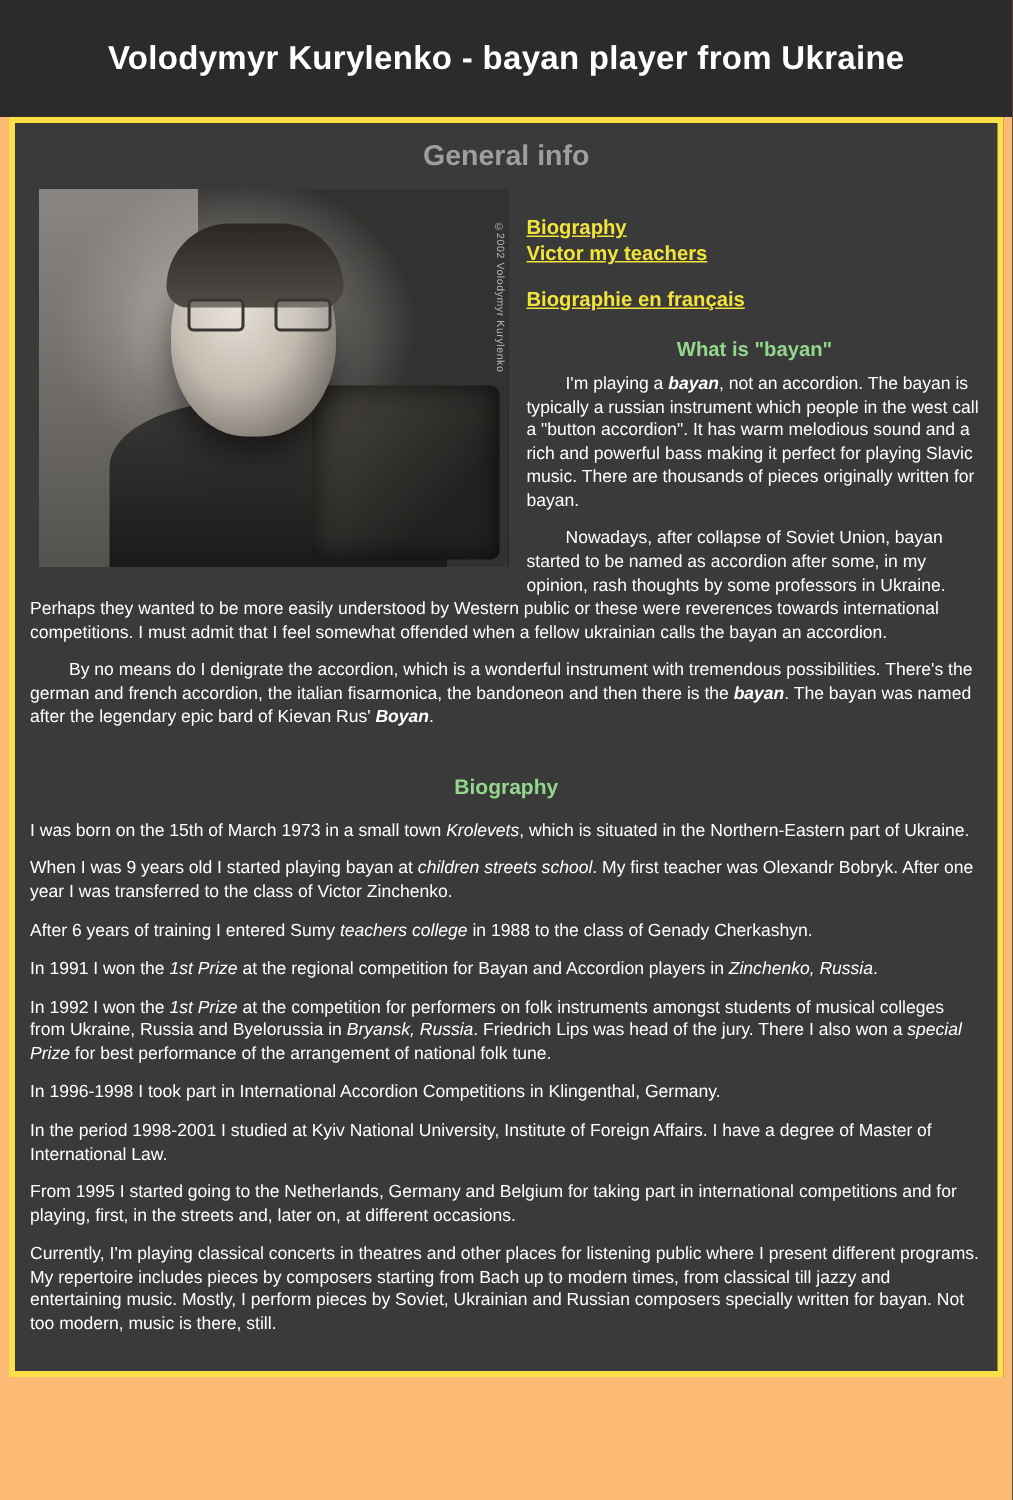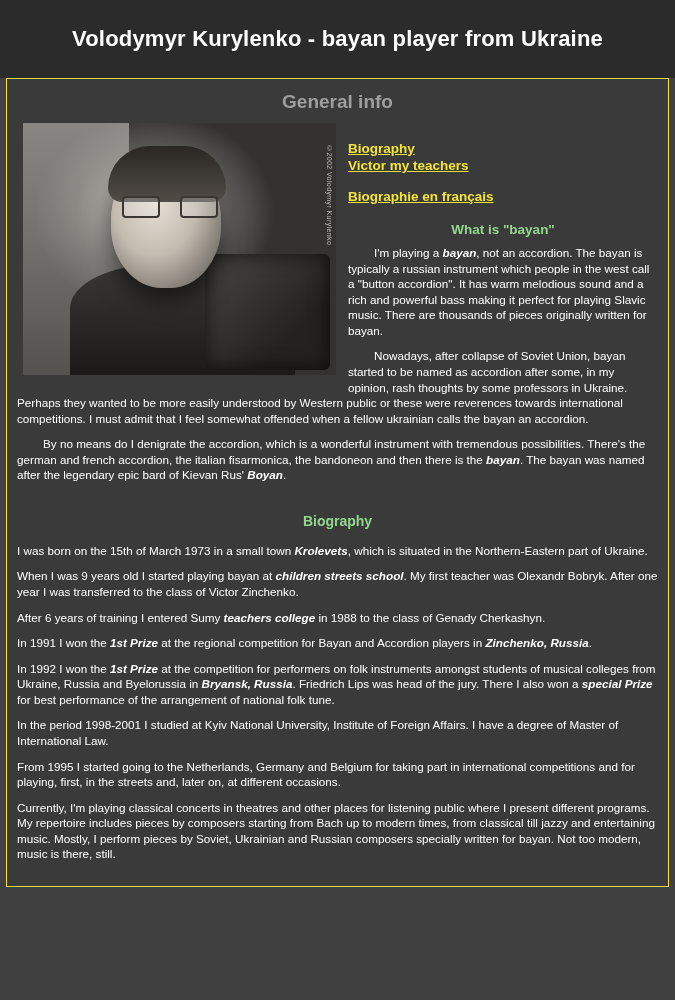--- a/index.html
+++ b/index.html
@@ -8,42 +8,42 @@
     background: #2b2b2b;
     width: 675px;
   }
   body {
     font-family: "Liberation Sans", sans-serif;
     color: #ffffff;
   }
   .page {
     width: 675px;
     min-height: 1000px;
-    background: #404040;
+    background: #fdba74;
     box-sizing: border-box;
     position: relative;
   }
   .header {
     height: 78px;
     display: flex;
     align-items: center;
     justify-content: center;
     background: #2b2b2b;
   }
   .header h1 {
     margin: 0;
     font-size: 22px;
     font-weight: bold;
     color: #ffffff;
     letter-spacing: 0.2px;
     text-align: center;
   }
   .content {
     margin: 0 6px 0 6px;
-    border: 1px solid #fde047;
+    border: 4px solid #fde047;
     background: #3a3a3a;
     padding: 10px 10px 14px 10px;
     box-sizing: border-box;
     width: 663px;
   }
   .section-title {
     text-align: center;
     color: #9e9e9e;
     font-size: 19px;
     font-weight: bold;
@@ -165,21 +165,21 @@
   .bio-title {
     color: #93d78d;
     font-weight: bold;
     font-size: 14px;
     text-align: center;
     margin: 20px 0 14px 0;
   }
   .clear { clear: both; }
   b, strong { font-weight: bold; }
   i, em { font-style: italic; }
-  .bi { font-weight: bold; font-style: italic; }
+  .bi { font-weight: normal; font-style: italic; }
 </style>
 </head>
 <body>
 
 <div class="page">
 
   <div class="header">
     <h1>Volodymyr Kurylenko - bayan player from Ukraine</h1>
   </div>
 
@@ -242,20 +242,21 @@
     <p class="body-text">
       In 1991 I won the <span class="bi">1st Prize</span> at the regional competition for Bayan and Accordion players in <span class="bi">Zinchenko, Russia</span>.
     </p>
 
     <p class="body-text">
       In 1992 I won the <span class="bi">1st Prize</span> at the competition for performers on folk instruments amongst students of musical colleges from Ukraine, Russia and Byelorussia in <span class="bi">Bryansk, Russia</span>. Friedrich Lips was head of the jury. There I also won a <span class="bi">special Prize</span> for best performance of the arrangement of national folk tune.
     </p>
 
 
 
+    <p class="body-text">In 1996-1998 I took part in International Accordion Competitions in Klingenthal, Germany.</p>
 
     <p class="body-text">In the period 1998-2001 I studied at Kyiv National University, Institute of Foreign Affairs. I have a degree of Master of International Law.</p>
 
     <p class="body-text">From 1995 I started going to the Netherlands, Germany and Belgium for taking part in international competitions and for playing, first, in the streets and, later on, at different occasions.</p>
 
     <p class="body-text">Currently, I'm playing classical concerts in theatres and other places for listening public where I present different programs. My repertoire includes pieces by composers starting from Bach up to modern times, from classical till jazzy and entertaining music. Mostly, I perform pieces by Soviet, Ukrainian and Russian composers specially written for bayan. Not too modern, music is there, still.</p>
 
   </div>
 </div>
 

